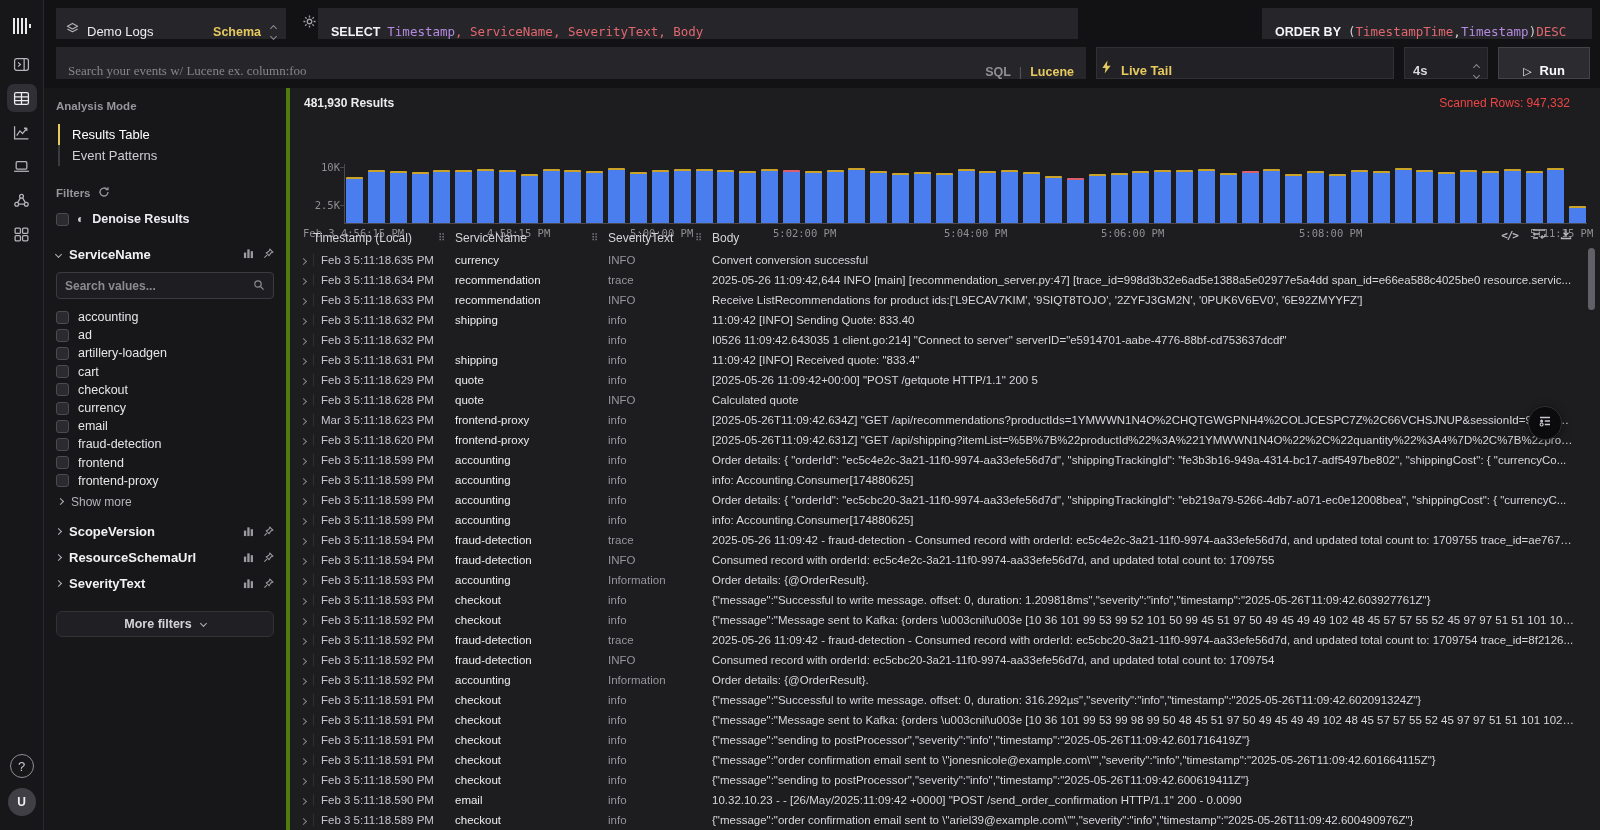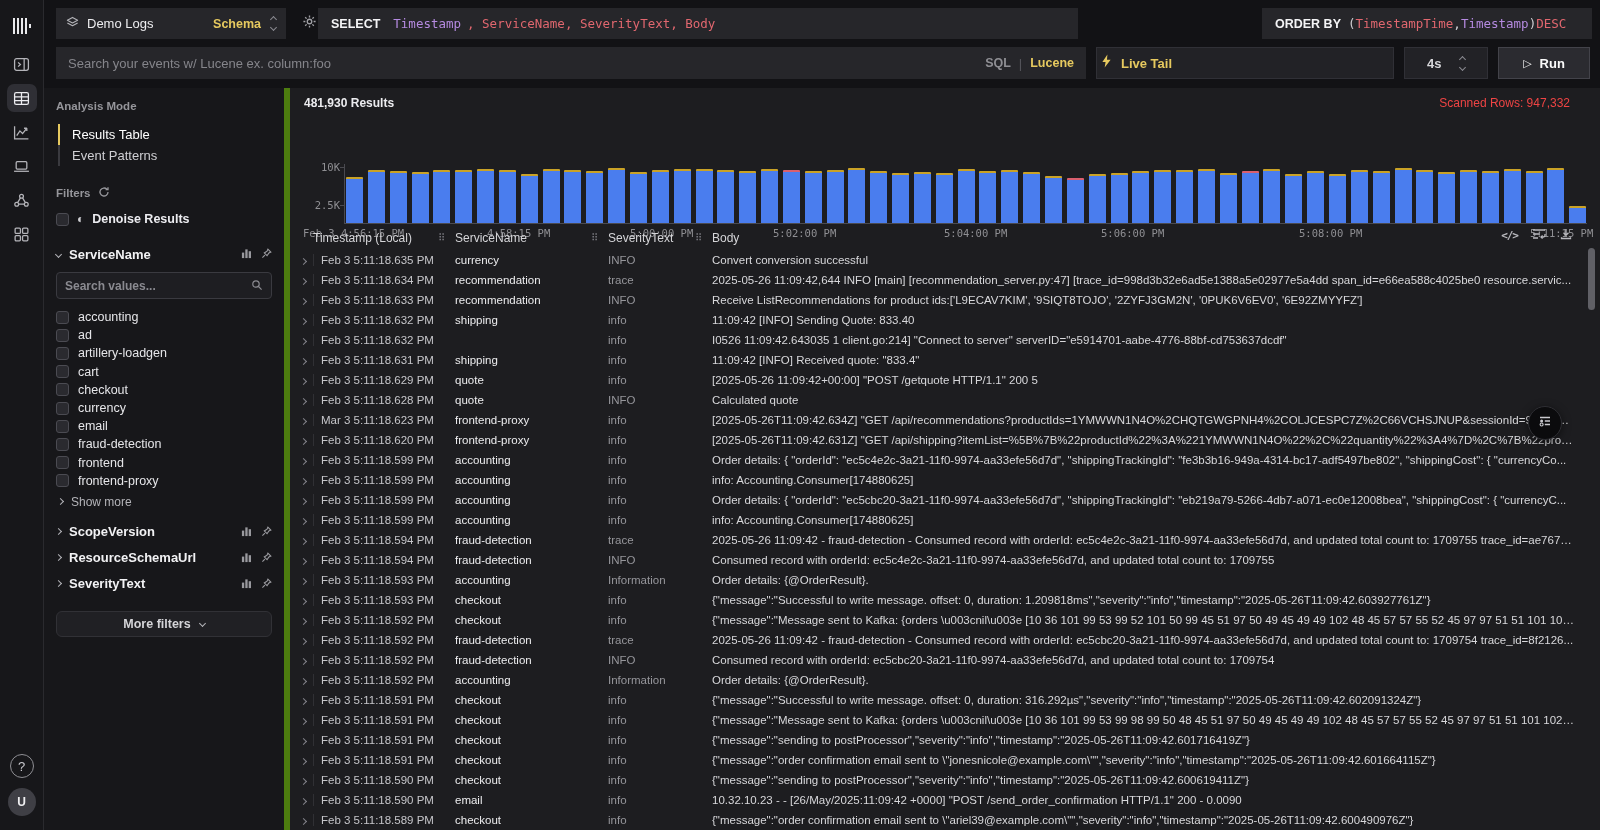--- a/index.html
+++ b/index.html
@@ -11,50 +11,50 @@
   
   #rail { position:absolute; left:0; top:0; width:44px; height:830px; background:#17171a; border-right:1px solid #2a2a2e; display:flex; flex-direction:column; align-items:center; padding-top:12px; z-index:5; }
   .rail-btn { width:30px; height:28px; margin-bottom:6px; display:flex; align-items:center; justify-content:center; color:#b4b4b9; border-radius:7px; }
   .rail-btn.active { background:#2f2f35; }
   #rail .spacer { flex:1; }
   .help-circle { width:24px; height:24px; border:1.4px solid #8f8f94; border-radius:50%; color:#c9c9ce; font-size:13px; display:flex; align-items:center; justify-content:center; margin-bottom:10px; }
   .avatar { width:28px; height:28px; background:#3f3f45; border-radius:50%; color:#f0f0f2; font-size:12px; font-weight:bold; display:flex; align-items:center; justify-content:center; margin-bottom:14px; }
 
   
   #topbar { position:absolute; left:44px; top:0; width:1556px; height:88px; background:#121215; }
-  .box { position:absolute; background:#26262a; border-radius:0; display:flex; align-items:center; }
+  .box { position:absolute; background:#26262a; border-radius:0; display:flex; align-items:flex-end; }
   #source-box { left:12px; top:8px; width:230px; height:31px; padding:0 10px; gap:8px; }
   #source-label { font-size:13px; color:#ececef; font-weight:500; }
   #schema-badge { margin-left:auto; color:#e6c95f; font-size:12.5px; font-weight:bold; }
   #gear-btn { position:absolute; left:250px; top:8px; width:30px; height:31px; display:flex; align-items:center; justify-content:center; }
-  #select-box { left:274px; top:8px; width:760px; height:31px; padding:0 13px; font-size:12.5px; white-space:nowrap; overflow:hidden;gap:6px; }
+  #select-box { left:274px; top:8px; width:760px; height:31px; padding:0 13px; font-size:12.5px; white-space:nowrap; overflow:hidden; }
   #orderby-box { left:1218px; top:8px; width:330px; height:31px; padding:0 13px; font-size:12.5px; white-space:nowrap; }
   .q-kw { color:#f4f4f6; font-weight:bold; font-family:"Liberation Sans",sans-serif; margin-right:7px; }
   .q-purple { color:#b58ae0; } .q-coral { color:#e1676f; } .q-plain { color:#cfcfd3; }
   #search-box { left:12px; top:47px; width:1030px; height:32px; padding:0 12px; }
-  #search-input { flex:1; background:transparent; border:none; outline:none; color:#d946ef; font-size:13px; font-family:Liberation Sans, sans-serif; }
+  #search-input { flex:1; background:transparent; border:none; outline:none; color:#d946ef; font-size:13px; font-family:Liberation Serif, serif; }
   #search-input::placeholder { color:#85858b; }
   .mode { font-size:12.5px; font-weight:bold; }
   .mode.inactive { color:#8f8f94; }
   .mode.active { color:#e6c95f; }
   .mode-sep { color:#55555b; margin:0 8px; font-size:13px; }
   #livetail-btn { left:1052px; top:47px; width:298px; height:32px; padding:0 4px; gap:9px; border:1px solid #303036; background:#222226; }
   #livetail-label { color:#e6c95f; font-size:13px; font-weight:600; }
-  #interval-box { left:1360px; top:47px; width:84px; height:32px; padding:0 22px; border:1px solid #303036; background:#222226;}
+  #interval-box { left:1360px; top:47px; width:84px; height:32px; padding:0 8px; border:1px solid #303036; background:#222226;}
   #interval-value { font-size:13px; font-weight:bold; color:#d8d8db; }
   #run-btn { left:1454px; top:47px; width:92px; height:32px; background:#2b2b30; border:1px solid #43434a; justify-content:center; gap:8px; }
   #run-label { font-size:13px; font-weight:bold; color:#fafafa; }
   .play-glyph { color:#fafafa; font-size:11px; }
   .updown { display:flex; flex-direction:column; gap:3px; margin-left:auto; color:#8a8a90; }
   .chev { display:inline-block; width:5px; height:5px; border-right:1.5px solid currentColor; border-bottom:1.5px solid currentColor; transform:rotate(-45deg); }
   .chev.down { transform:rotate(45deg); }
   .chev.up { transform:rotate(-135deg); }
 
   
-  #sidebar { position:absolute; left:44px; top:88px; width:246px; height:742px; background:#17171a; border-right:6px solid #4d7c0f; padding:12px 12px 0 12px; overflow:hidden; }
+  #sidebar { position:absolute; left:44px; top:88px; width:246px; height:742px; background:#17171a; border-right:4px solid #4d7c0f; padding:12px 12px 0 12px; overflow:hidden; }
   .side-heading { font-size:11.5px; font-weight:bold; color:#96969b; display:flex; align-items:center; gap:7px; }
   #modes { margin:12px 0 0 2px; }
   .mode-item { display:flex; align-items:center; height:21px; border-left:2px solid #3a3a3f; padding-left:12px; font-size:13px; color:#cfcfd3; }
   .mode-item.active { border-left-color:#e6c95f; color:#ffffff; font-weight:500; }
   #filters-heading { margin-top:20px; }
   #denoise-row { margin-top:12px; display:flex; align-items:center; gap:8px; }
   .cb { width:13px; height:13px; border:1px solid #4b4b52; border-radius:3px; background:#2a2a2f; flex:none; }
   #denoise-icon { color:#cfcfd3; font-size:12px; line-height:1; }
   #denoise-label { font-size:12.5px; font-weight:600; color:#ececf0; }
   .fgroup-header { margin-top:18px; display:flex; align-items:center; gap:8px; height:20px; }

